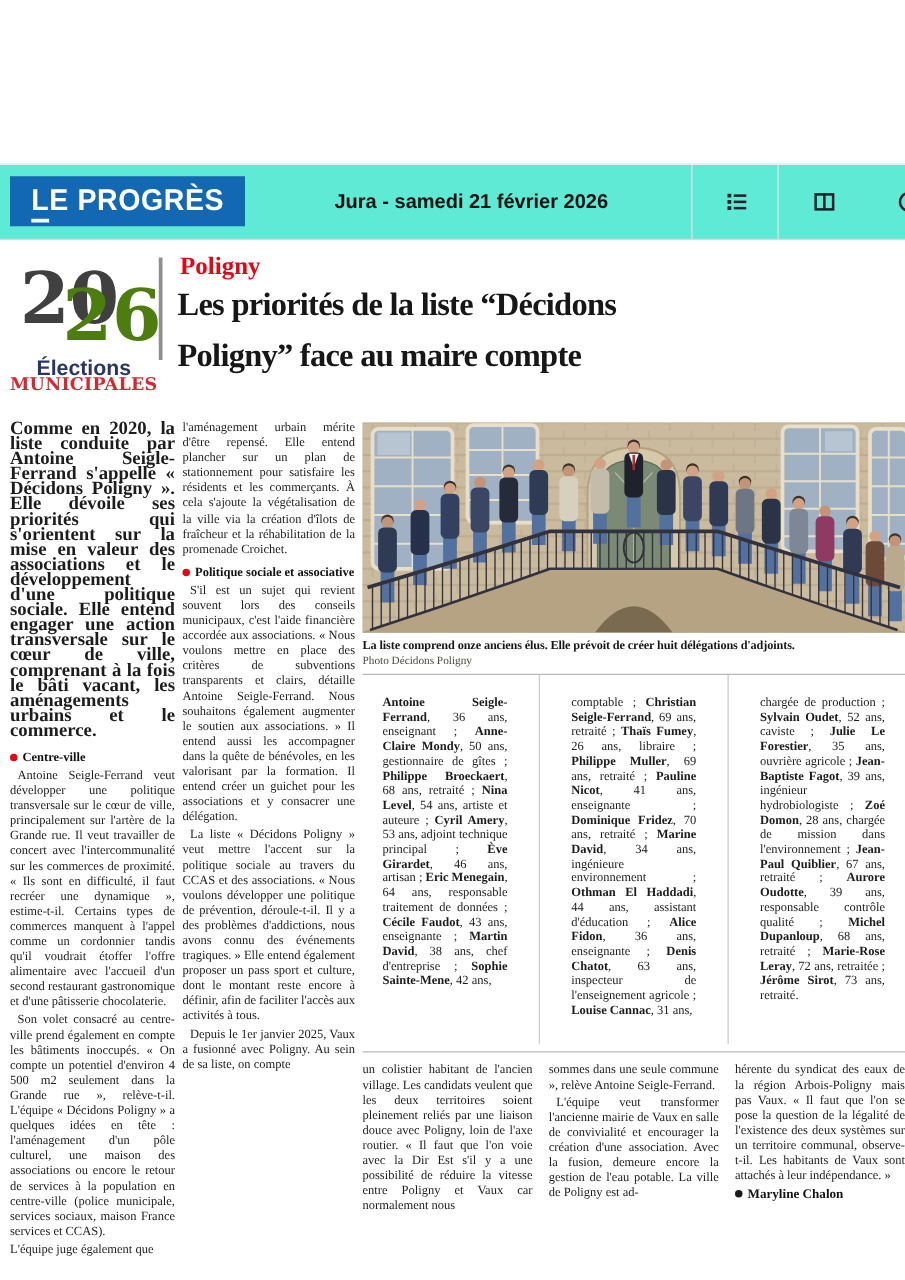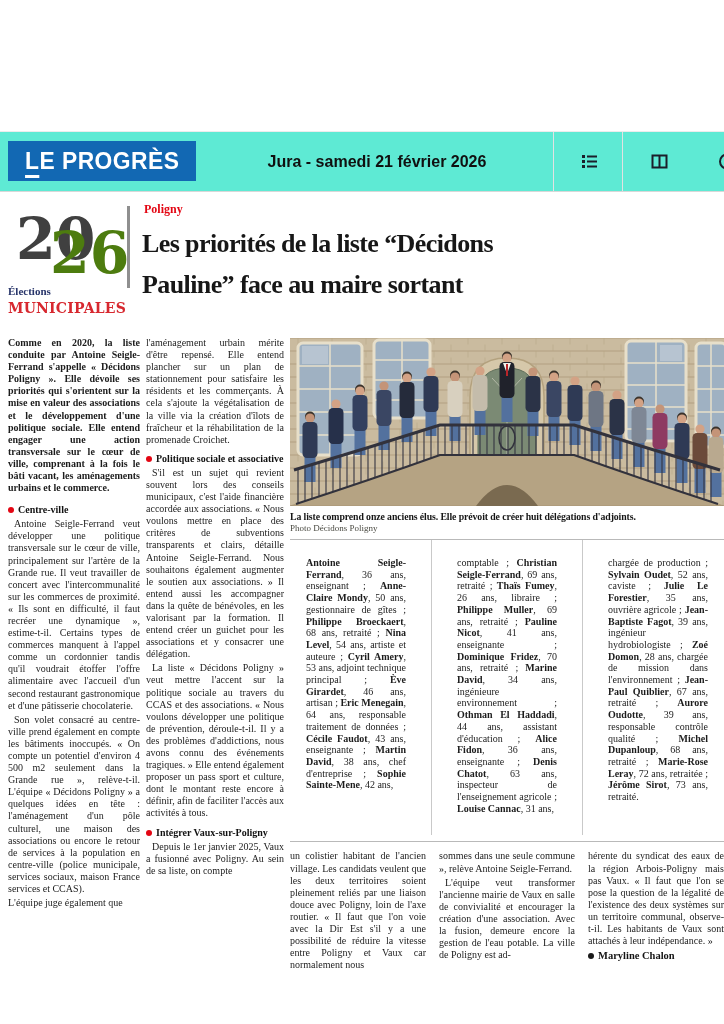--- a/index.html
+++ b/index.html
@@ -22,37 +22,37 @@
   .d1{left:553px;} .d2{left:622px;}
   .mh-icon{position:absolute;top:20px;background:none;border:none;padding:0;cursor:pointer;line-height:0;}
   .icon-list{left:580px;} .icon-pages{left:650px;} .icon-search{left:714px;}
 
   
   .badge{position:absolute;left:8px;top:198px;width:118px;height:120px;}
   .badge .y1,.badge .y2{position:absolute;font-family:"DejaVu Serif",serif;font-weight:bold;
                         font-size:57px;line-height:1;}
   .badge .y1{left:8px;top:12px;color:#404040;}
   .badge .y2{left:42px;top:26px;color:#4d7c0f;}
-  .badge .bl1{position:absolute;top:87px;left:0;width:100%;font-weight:bold;
-              font-size:11px;color:#28356a;font-family:Liberation Serif, serif;}
+  .badge .bl1{position:absolute;top:87px;left:0;width:100%;text-align:center;font-weight:bold;
+              font-size:17px;color:#28356a;font-family:Liberation Sans, sans-serif;}
   .badge .bl2{position:absolute;top:102px;left:0;width:100%;font-weight:bold;
               font-size:14px;color:#d7282f;letter-spacing:.2px;font-family:"DejaVu Serif",serif;}
   .badge-rule{position:absolute;left:127px;top:206px;width:3px;height:82px;background:#8f8f8f;}
 
   
-  .kicker{position:absolute;left:144px;top:202px;font-size:12px;font-weight:bold;color:#e30613;}
+  .kicker{position:absolute;left:144px;top:202px;font-size:20px;font-weight:bold;color:#e30613;}
   .headline{position:absolute;left:142px;top:223px;width:580px;font-weight:bold;color:#171717;
             font-size:26px;line-height:41px;letter-spacing:-.6px;}
 
   
   .colA{position:absolute;left:8px;top:337px;width:132px;}
   .colB{position:absolute;left:146px;top:337px;width:138px;}
   p.p,p.pfrag,p.lede{font-size:10px;line-height:12.1px;text-align:justify;margin:0 0 2px;color:#1c1c1c;}
   p.p{text-indent:6px;}
-  p.lede{font-weight:bold;font-size:10px;margin-bottom:9px;}
+  p.lede{font-weight:bold;font-size:15px;margin-bottom:9px;}
   .section-head{font-size:10px;font-weight:bold;color:#111;margin:6px 0 2px;line-height:13px;}
   .dot{display:inline-block;width:6px;height:6px;border-radius:50%;background:#e30613;margin-right:4px;}
 
   
   .right{position:absolute;left:290px;top:338px;width:434px;}
   .photo{width:434px;height:168px;display:block;background:#c7b99e;}
   .caption{font-size:9.8px;font-weight:bold;margin-top:5px;white-space:nowrap;letter-spacing:-.1px;color:#161616;}
   .credit{font-size:9px;color:#4a4a42;margin-top:1px;}
   hr.rule{border:none;border-top:1px solid #b9b9b9;margin:6px 0 0;}
   .roster-title{font-size:21px;font-weight:normal;color:#1d1d1d;margin:8px 0 7px;letter-spacing:.2px;}
@@ -108,36 +108,35 @@
     <span class="y1">20</span>
     <span class="y2">26</span>
     <span class="bl1">Élections</span>
     <span class="bl2">MUNICIPALES</span>
   </div>
   <div class="badge-rule"></div>
 
   <div class="kicker">Poligny</div>
   <h1 class="headline" style="margin:0;">
     <span>Les priorités de la liste “Décidons</span><br>
-    <span>Pauline” face au maire sortant</span>
+    <span>Poligny” face au maire compte</span>
   </h1>
 
   <div class="colA">
       <p class="lede">Comme en 2020, la liste conduite par Antoine Seigle-Ferrand s'appelle « Décidons Poligny ». Elle dévoile ses priorités qui s'orientent sur la mise en valeur des associations et le développement d'une politique sociale. Elle entend engager une action transversale sur le cœur de ville, comprenant à la fois le bâti vacant, les aménagements urbains et le commerce.</p>
       <div class="section-head"><span class="dot"></span>Centre-ville</div>
       <p class="p">Antoine Seigle-Ferrand veut développer une politique transversale sur le cœur de ville, principalement sur l'artère de la Grande rue. Il veut travailler de concert avec l'intercommunalité sur les commerces de proximité. « Ils sont en difficulté, il faut recréer une dynamique », estime-t-il. Certains types de commerces manquent à l'appel comme un cordonnier tandis qu'il voudrait étoffer l'offre alimentaire avec l'accueil d'un second restaurant gastronomique et d'une pâtisserie chocolaterie.</p>
       <p class="p">Son volet consacré au centre-ville prend également en compte les bâtiments inoccupés. « On compte un potentiel d'environ 4 500 m2 seulement dans la Grande rue », relève-t-il. L'équipe « Décidons Poligny » a quelques idées en tête : l'aménagement d'un pôle culturel, une maison des associations ou encore le retour de services à la population en centre-ville (police municipale, services sociaux, maison France services et CCAS).</p>
       <p class="pfrag">L'équipe juge également que</p>
     </div>
   <div class="colB">
       <p class="pfrag">l'aménagement urbain mérite d'être repensé. Elle entend plancher sur un plan de stationnement pour satisfaire les résidents et les commerçants. À cela s'ajoute la végétalisation de la ville via la création d'îlots de fraîcheur et la réhabilitation de la promenade Croichet.</p>
       <div class="section-head"><span class="dot"></span>Politique sociale et associative</div>
       <p class="p">S'il est un sujet qui revient souvent lors des conseils municipaux, c'est l'aide financière accordée aux associations. « Nous voulons mettre en place des critères de subventions transparents et clairs, détaille Antoine Seigle-Ferrand. Nous souhaitons également augmenter le soutien aux associations. » Il entend aussi les accompagner dans la quête de bénévoles, en les valorisant par la formation. Il entend créer un guichet pour les associations et y consacrer une délégation.</p>
       <p class="p">La liste « Décidons Poligny » veut mettre l'accent sur la politique sociale au travers du CCAS et des associations. « Nous voulons développer une politique de prévention, déroule-t-il. Il y a des problèmes d'addictions, nous avons connu des événements tragiques. » Elle entend également proposer un pass sport et culture, dont le montant reste encore à définir, afin de faciliter l'accès aux activités à tous.</p>
-      <div class="section-head"><span class="dot"></span>Intégrer Vaux-sur-Poligny</div>
       <p class="p">Depuis le 1er janvier 2025, Vaux a fusionné avec Poligny. Au sein de sa liste, on compte</p>
     </div>
 
   <div class="right">
 
     <svg class="photo" viewBox="0 0 434 168" aria-label="photo du groupe">
       <defs>
         <pattern id="stones" width="34" height="13" patternUnits="userSpaceOnUse">
           <rect width="34" height="13" fill="#c7b99e"></rect>
           <path d="M0,0.5 H34 M0,12.5 H34 M8,0 V6.5 M25,6.5 V13" stroke="#ac9b7c" stroke-width="1" opacity="0.55" fill="none"></path>

